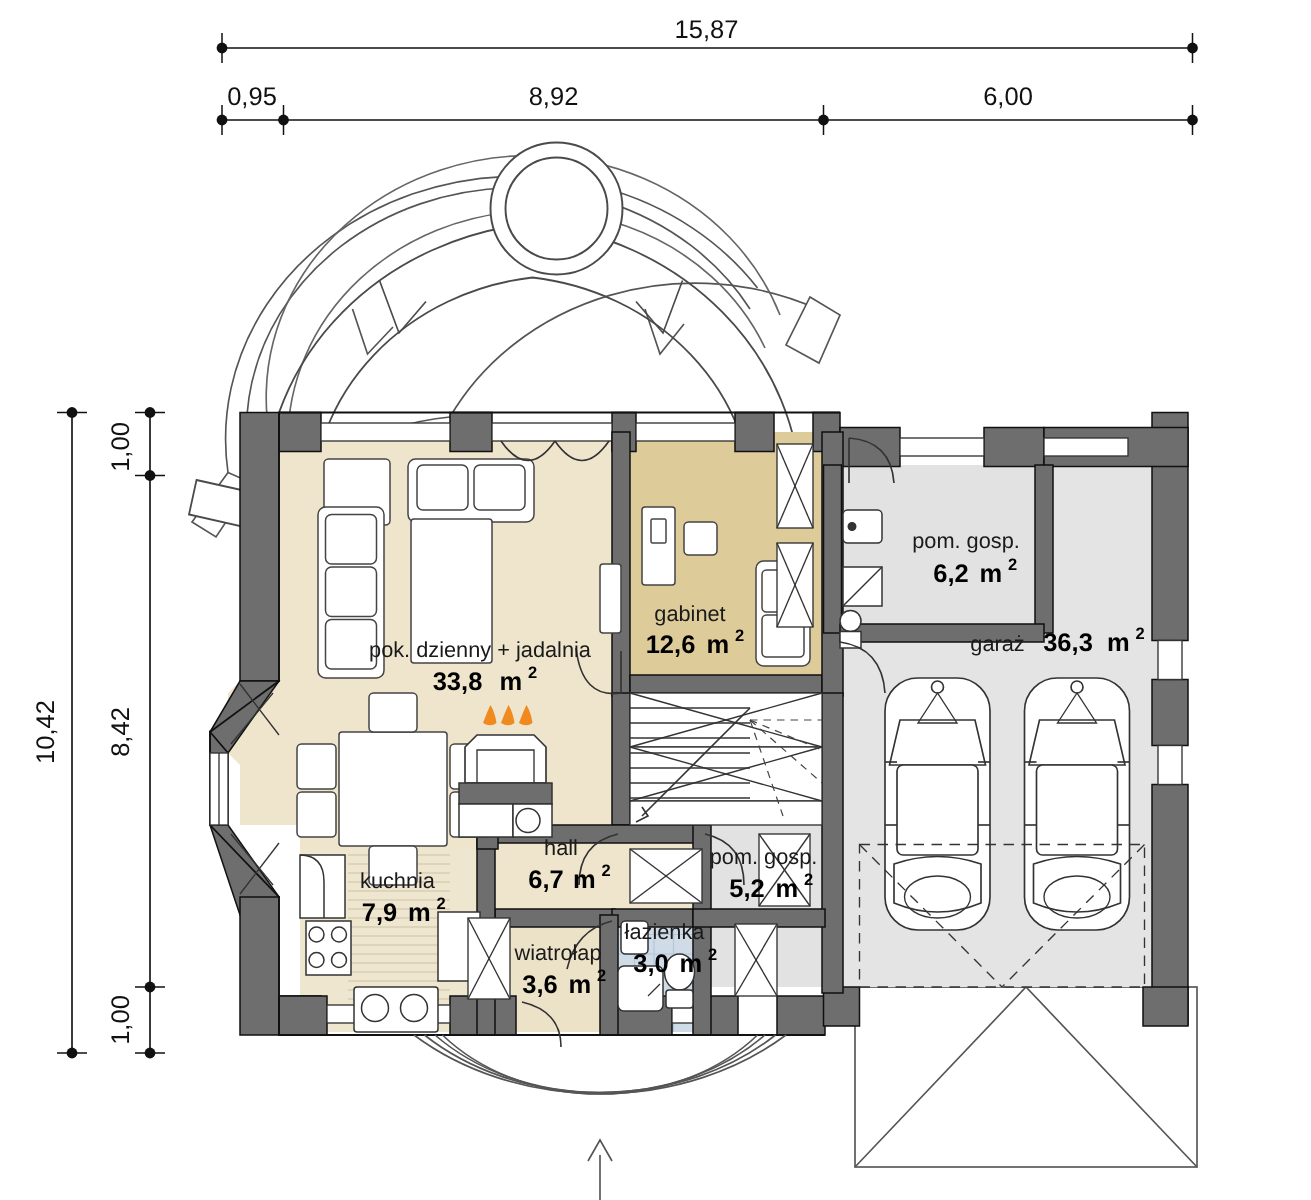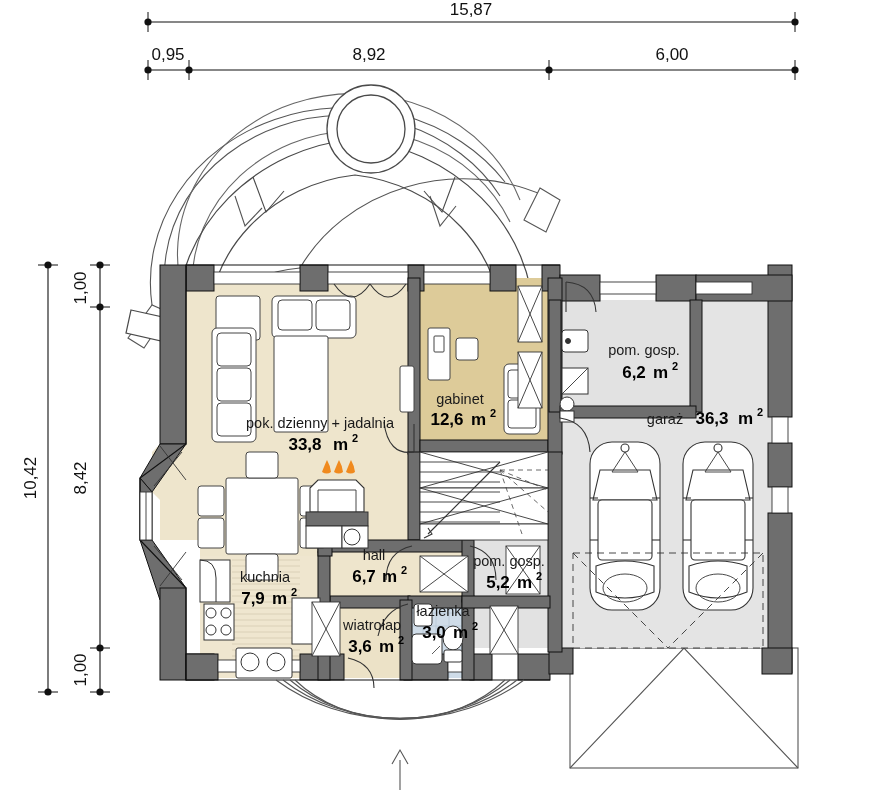--- a/index.html
+++ b/index.html
@@ -1,18 +1,18 @@
 <!DOCTYPE html>
 <html><head>
 <meta charset="utf-8">
 <style>
   html,body{margin:0;padding:0;background:#ffffff;}
   body{width:874px;height:800px;overflow:hidden;
        font-family:"Liberation Sans","DejaVu Sans",sans-serif;}
-  #stage{position:relative;width:874px;height:748px;background:#fff;}
+  #stage{position:relative;width:874px;height:748px;background:#fff;margin-top:10px;}
   svg{display:block;}
   .dimtxt{font-family:"Liberation Sans","DejaVu Sans",sans-serif;font-size:17px;fill:#111;}
   .roomname{font-family:"Liberation Sans","DejaVu Sans",sans-serif;font-size:14.5px;fill:#1a1a1a;}
   .roomarea{font-family:"Liberation Sans","DejaVu Sans",sans-serif;font-size:17px;font-weight:bold;fill:#000;}
   .sup{font-size:11px;font-weight:bold;}
 </style>
 </head>
 <body>
 
 <div id="stage">

